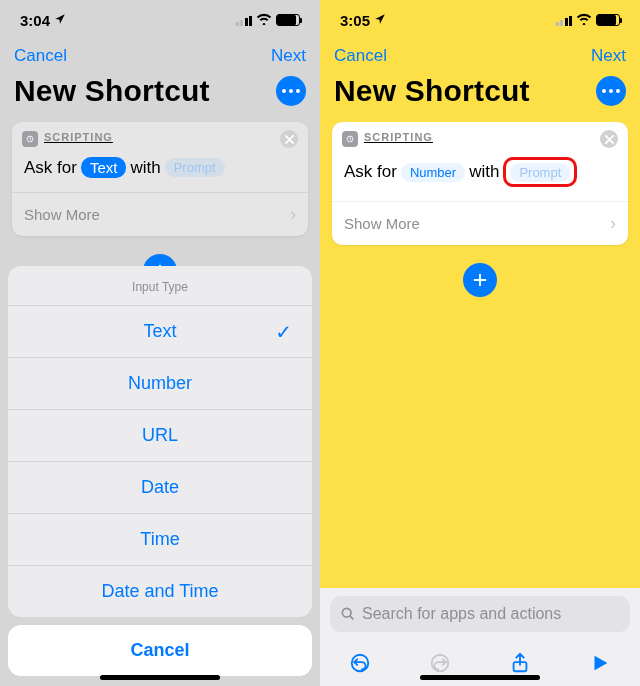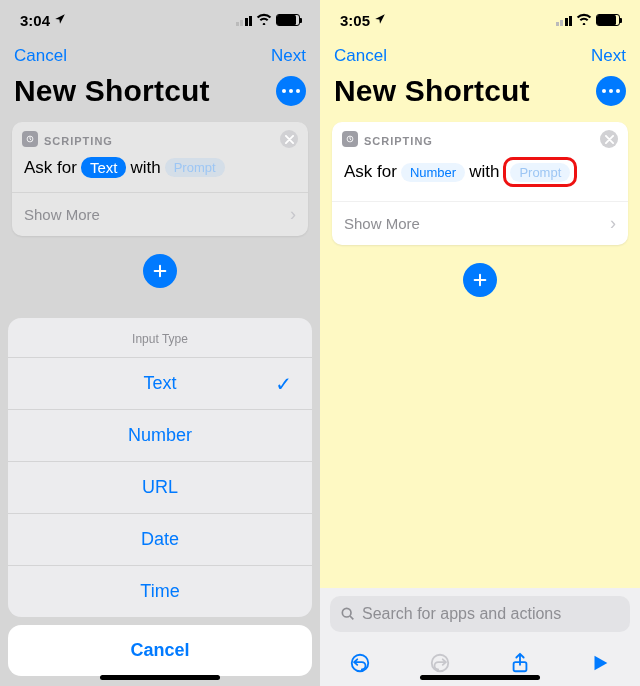--- a/index.html
+++ b/index.html
@@ -1,20 +1,20 @@
 <!DOCTYPE html>
 <html><head>
 <meta charset="utf-8">
 <style>
   * { box-sizing: border-box; margin: 0; padding: 0; font-family: -apple-system, "Helvetica Neue", Helvetica, Arial, sans-serif; }
   body { background: #e8e8e8; }
   .container { width: 640px; height: 686px; display: flex; background:#fff; }
   .phone { width: 348px; height: 686px; position: relative; overflow: hidden; }
   .left { background: #d6d6d6; }
-  .right { background: #fef9c3; }
+  .right { background: #fde047; }
 
   
   .status { height: 40px; display:flex; justify-content:space-between; align-items:center; padding: 0 20px; font-size:15px; font-weight:600; color:#000; }
   .status .st-left { display:flex; align-items:center; gap:4px;}
   .status .st-right { display:flex; align-items:center; gap:4px;}
   .loc-ico { display:inline-block; transform: rotate(0deg); font-size:12px;}
   .sig { display:inline-flex; align-items:flex-end; gap:1.5px; height:11px;}
   .sig i { width:3px; background:#000; display:inline-block;}
   .sig i.off { background:#bbb;}
   .sig i:nth-child(1){height:4px;} .sig i:nth-child(2){height:6px;} .sig i:nth-child(3){height:8px;} .sig i:nth-child(4){height:10px;}
@@ -30,21 +30,21 @@
   .page-title { font-size:30px; font-weight:800; letter-spacing:0.2px;}
   .more-btn { width:30px; height:30px; border-radius:50%; background:#007aff; display:flex; align-items:center; justify-content:center; color:#fff;}
   .dots { display:flex; gap:3px; }
   .dots i{ width:4px; height:4px; background:#fff; border-radius:50%; display:block;}
 
   
   .card-wrap{ padding: 0 12px; }
   .card { border-radius:10px; overflow:hidden; box-shadow: 0 1px 2px rgba(0,0,0,0.08);}
   .left .card{ background:#e6e6e6; }
   .right .card{ background:#fff; }
-  .card-head{ display:flex; align-items:flex-end; padding:9px 10px 0; gap:6px; position:relative;}
+  .card-head{ display:flex; align-items:flex-start; padding:9px 10px 0; gap:6px; position:relative;text-decoration:underline;}
   .card-head .cat{ color:#8e8e93; font-size:11px; letter-spacing:1px; font-weight:600;}
   .close-x{ position:absolute; right:10px; top:8px; width:18px; height:18px; border-radius:50%; background:#d1d1d4; display:flex; align-items:center; justify-content:center;}
   .close-x svg{ width:9px; height:9px; }
   .card-ico{ width:16px; height:16px; border-radius:4px; background:#9e9ea5; display:flex; align-items:center; justify-content:center;}
   .card-ico svg{ width:10px; height:10px;}
   .card-body{ padding:10px 12px 14px; font-size:17px; display:flex; align-items:center; flex-wrap:wrap; gap:4px;}
   .pill-text{ background:#007aff; color:#fff; padding:2px 9px; border-radius:10px; font-size:15px;}
   .pill-ghost{ color:#007aff; background:rgba(0,122,255,0.08); padding:2px 9px; border-radius:10px; font-size:13px;}
   .pill-ghost.light{ color:#9dc6f4; }
   .red-ring{ border:3px solid #e11; border-radius:10px; padding:2px 4px;}
@@ -159,20 +159,21 @@
       <div class="sheet-group">
         <div class="sheet-title">Input Type</div>
         <div class="sheet-item">
           <span>Text</span>
           <span class="sheet-check">✓</span>
         </div>
         <div class="sheet-item">Number</div>
         <div class="sheet-item">URL</div>
         <div class="sheet-item">Date</div>
         <div class="sheet-item">Time</div>
+        <div class="sheet-item">Date and Time</div>
       </div>
       <div class="sheet-cancel">Cancel</div>
     </div>
 
     <div class="home-ind"></div>
   </div>
 
   <div class="phone right">
     <div class="status">
       <div class="st-left">

